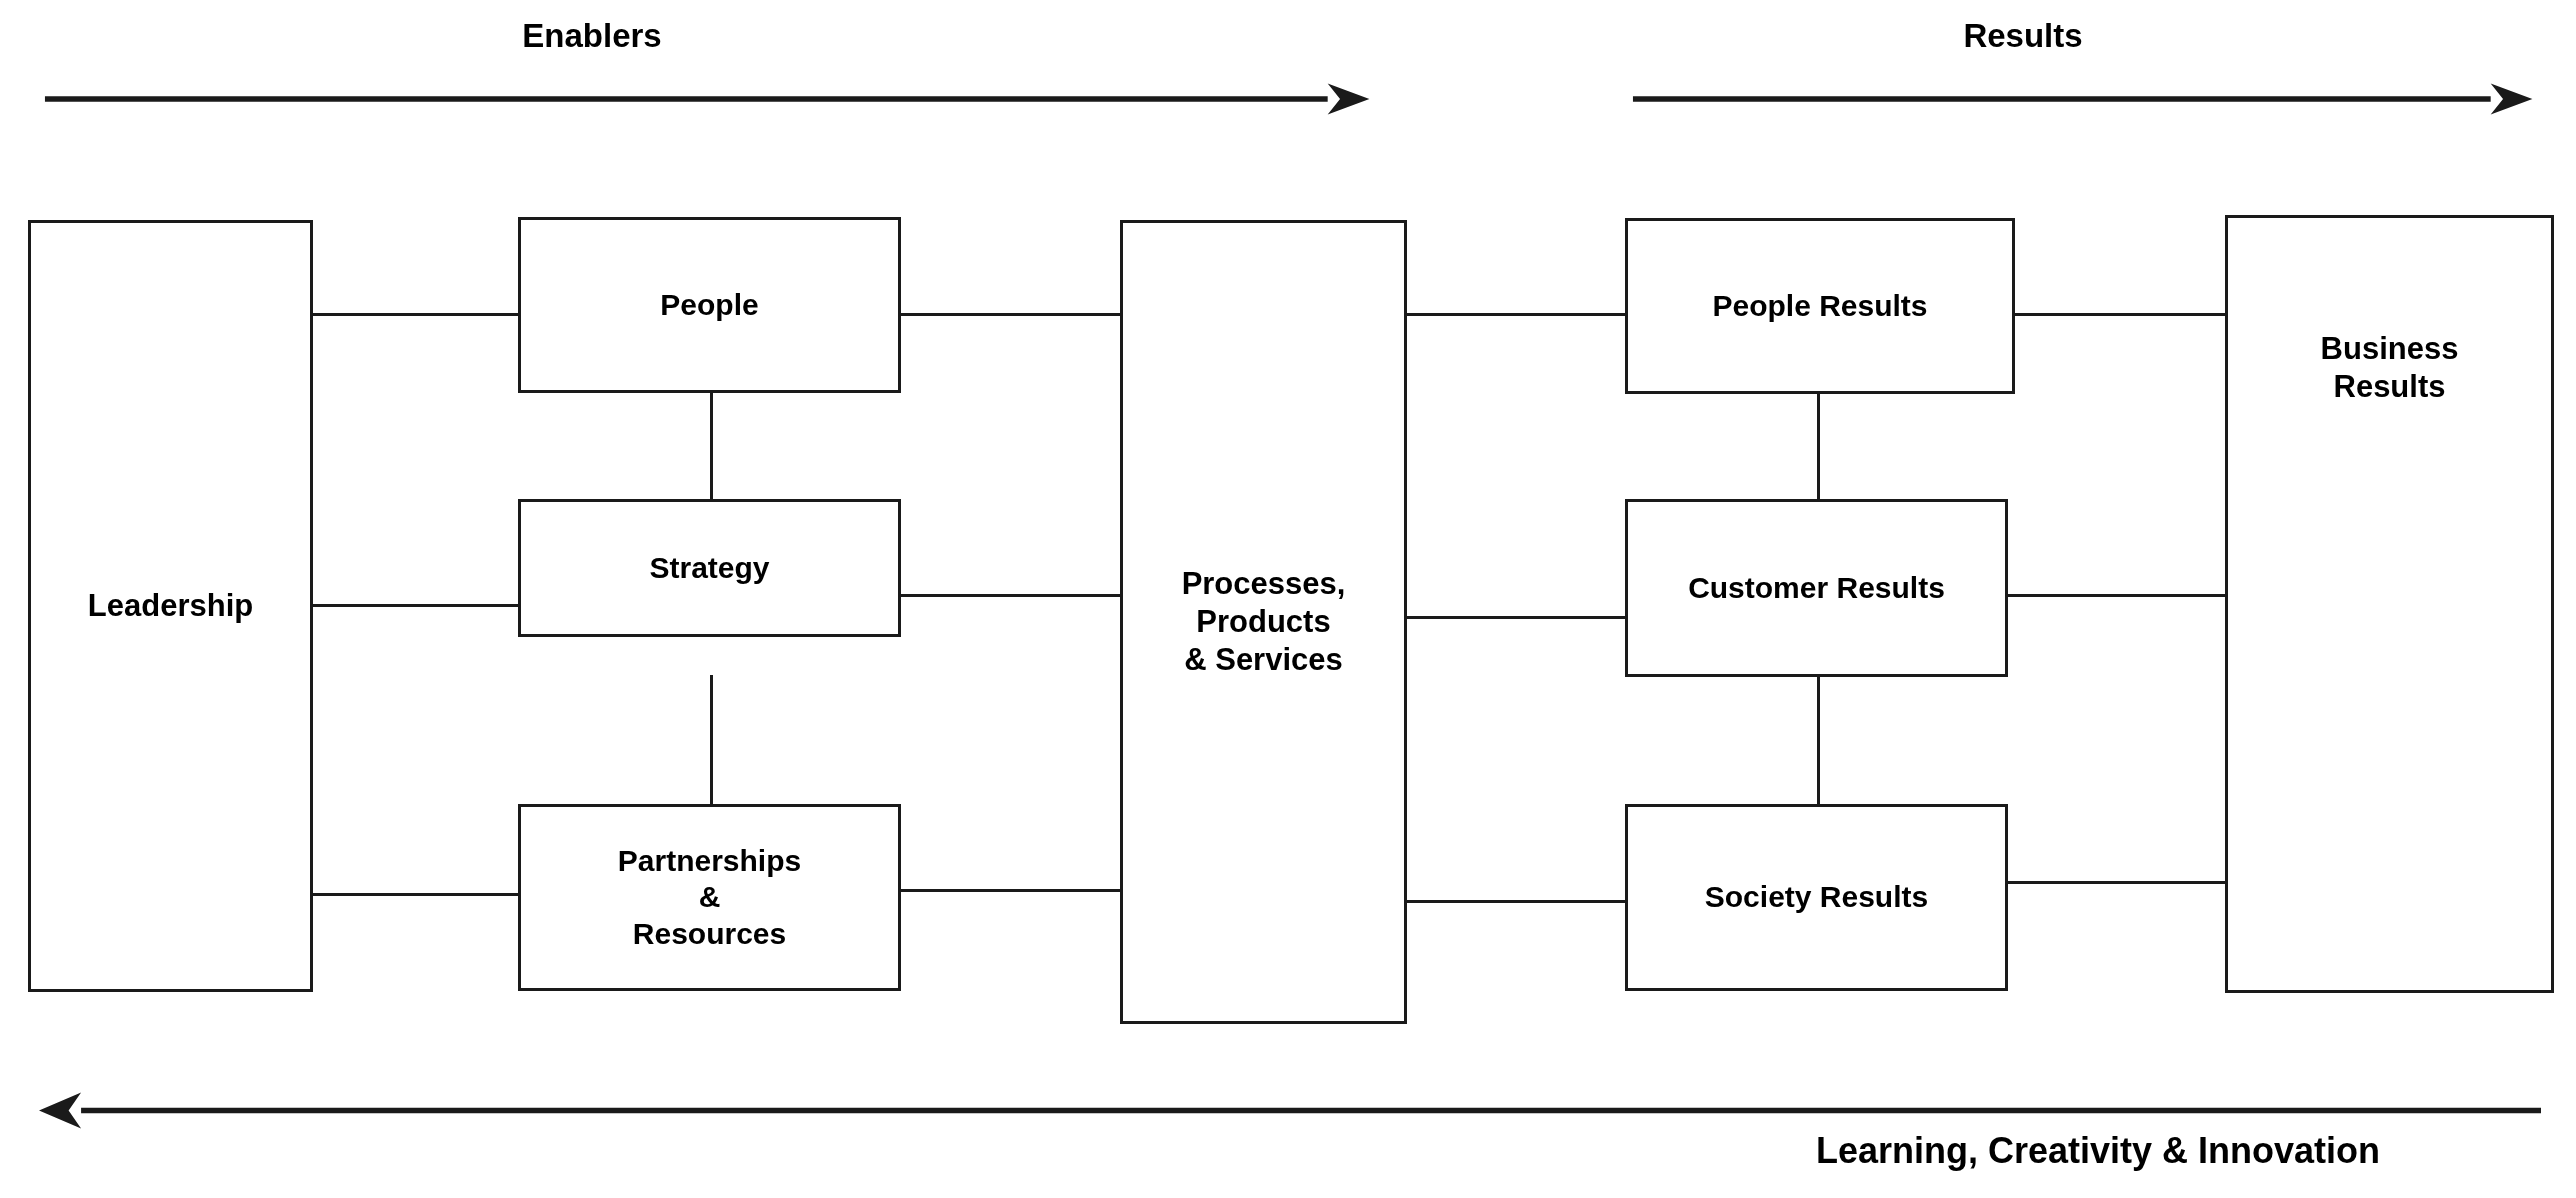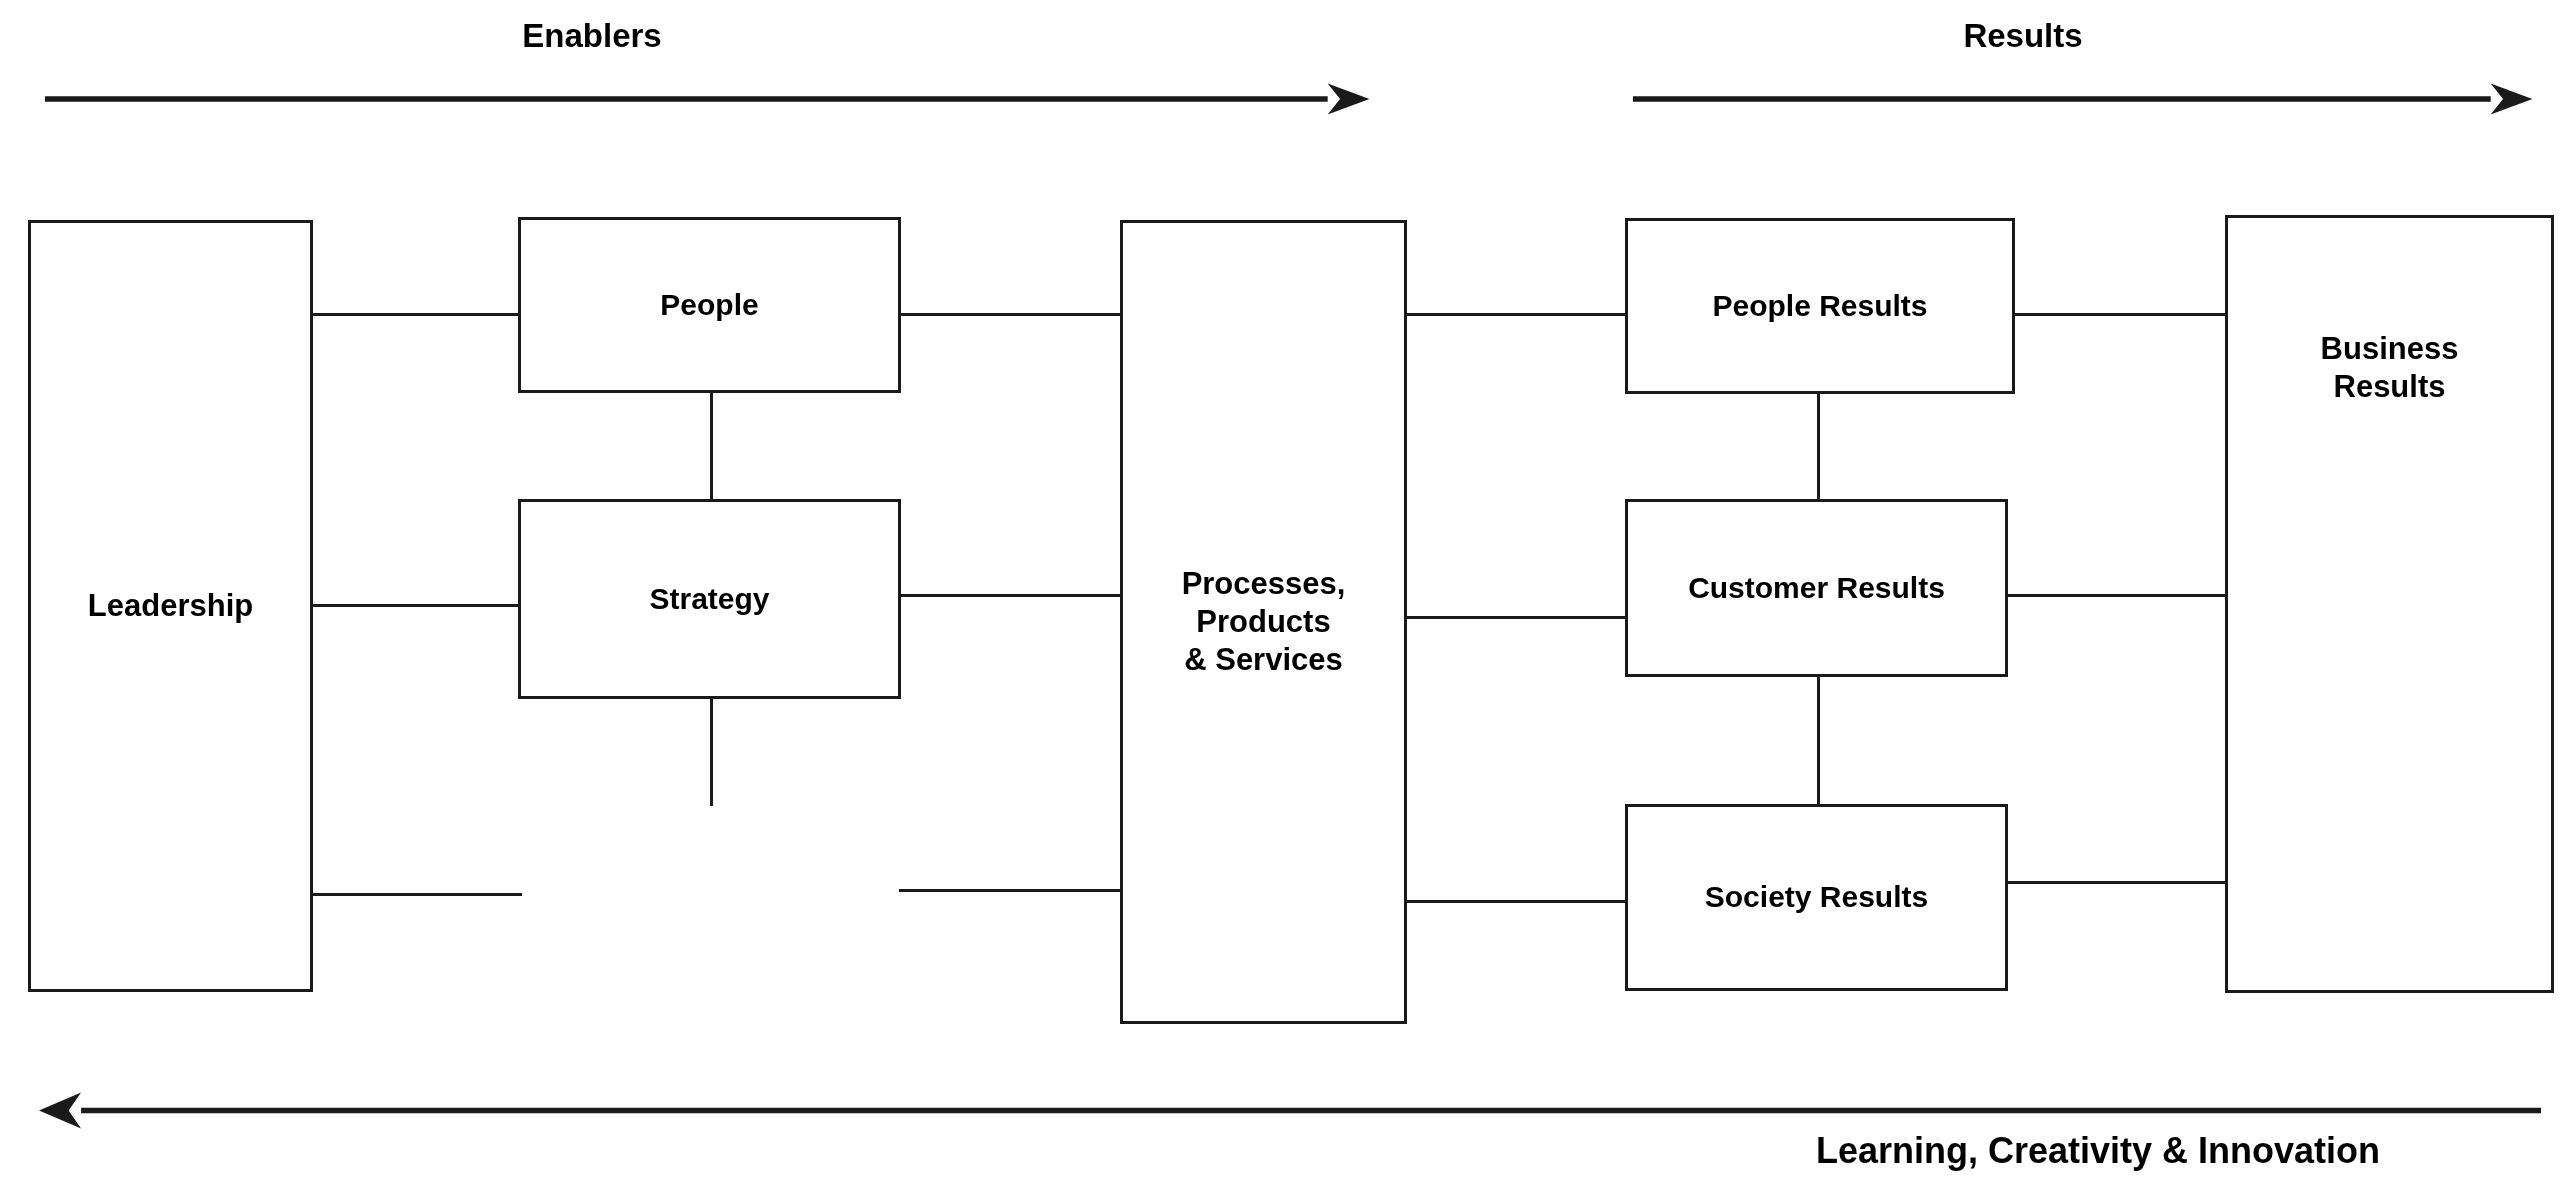--- a/index.html
+++ b/index.html
@@ -67,21 +67,21 @@
   }
   .arrow {
     position: absolute;
     z-index: 2;
   }
   .arrow svg { display: block; }
 
   
   #box-leadership      { left: 28px;   top: 220px;  width: 285px;  height: 772px; font-size: 31px; }
   #box-people          { left: 518px;  top: 217px;  width: 383px;  height: 176px; font-size: 30px; }
-  #box-strategy        { left: 518px;  top: 499px;  width: 383px;  height: 200px; font-size: 30px; }
+  #box-strategy        { left: 518px;  top: 499px;  width: 383px;  height: 138px; font-size: 30px; }
   #box-partnerships    { left: 518px;  top: 804px; width: 383px;  height: 187px; font-size: 30px; }
   #box-processes       { left: 1120px; top: 220px;  width: 287px;  height: 804px; font-size: 31px; }
   #box-people-results  { left: 1625px; top: 218px;  width: 390px;  height: 176px; font-size: 30px; }
   #box-customer-results{ left: 1625px; top: 499px;  width: 383px;  height: 178px; font-size: 30px; }
   #box-society-results { left: 1625px; top: 804px; width: 383px;  height: 187px; font-size: 30px; }
   #box-business-results{ left: 2225px; top: 215px;  width: 329px;  height: 778px; font-size: 31px;
                          align-items: flex-start; padding-top: 112px; }
 
   
   #c-lead-people       { left: 310px;  top: 313px;  width: 212px; }
@@ -159,20 +159,21 @@
   <div class="hline" id="c-presults-biz"></div>
   <div class="hline" id="c-cresults-biz"></div>
   <div class="hline" id="c-sresults-biz"></div>
 
   <div class="box" id="box-leadership">Leadership</div>
 
   <div class="box" id="box-people">People</div>
 
   <div class="box" id="box-strategy">Strategy</div>
 
+  <div class="box" id="box-partnerships">Partnerships<br>&amp;<br>Resources</div>
 
   <div class="box" id="box-processes">Processes,<br>Products<br>&amp; Services</div>
 
   <div class="box" id="box-people-results">People Results</div>
 
   <div class="box" id="box-customer-results">Customer Results</div>
 
   <div class="box" id="box-society-results">Society Results</div>
 
   <div class="box" id="box-business-results">Business<br>Results</div>

